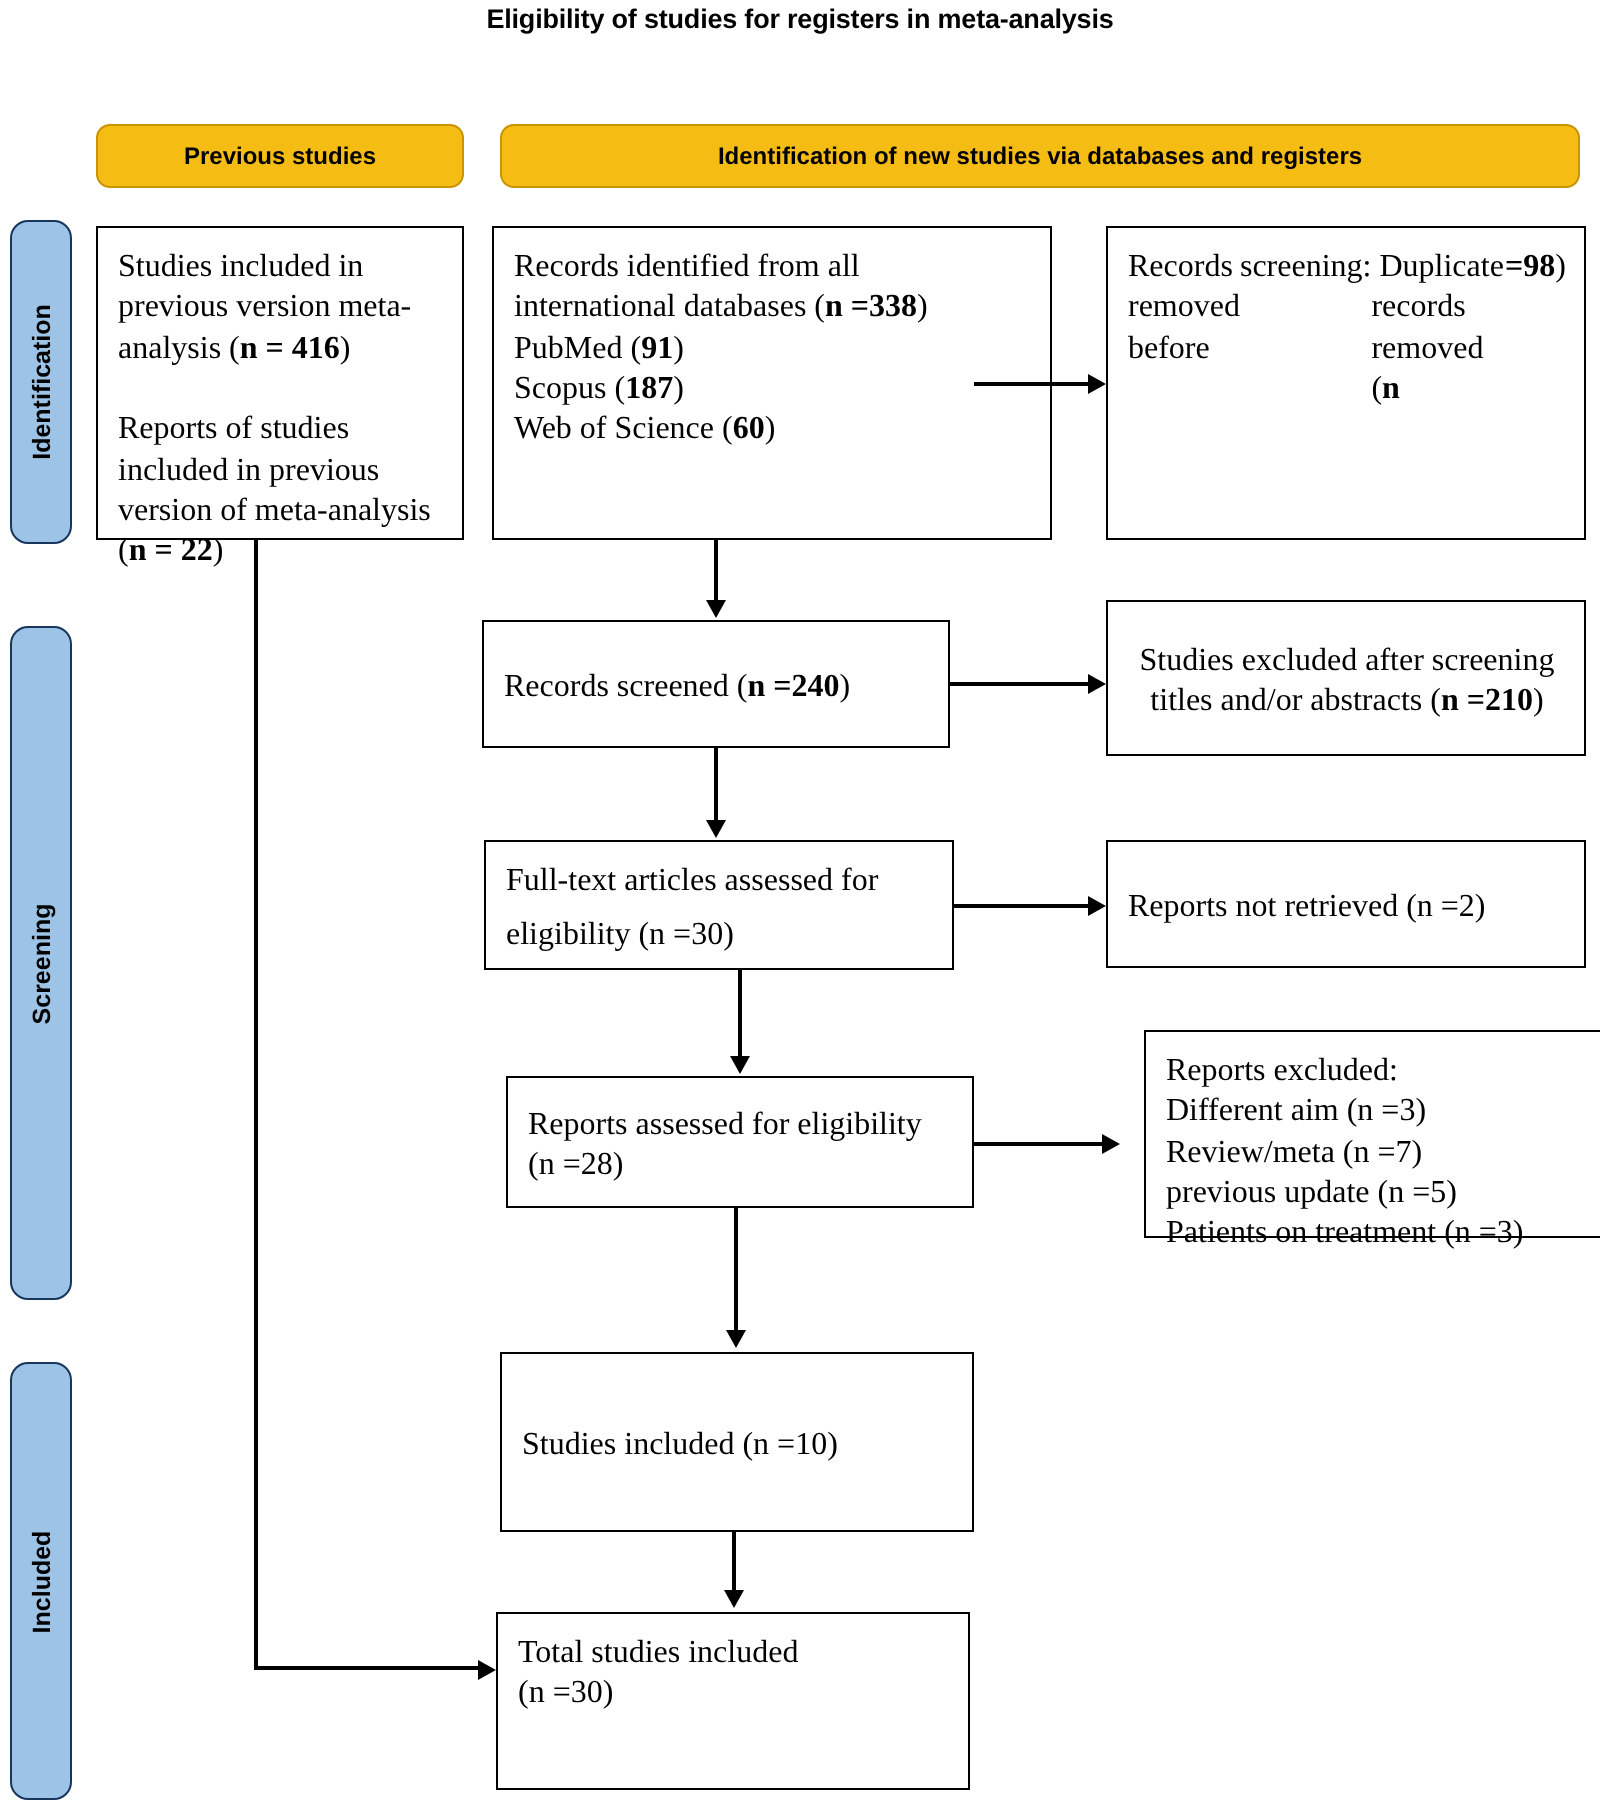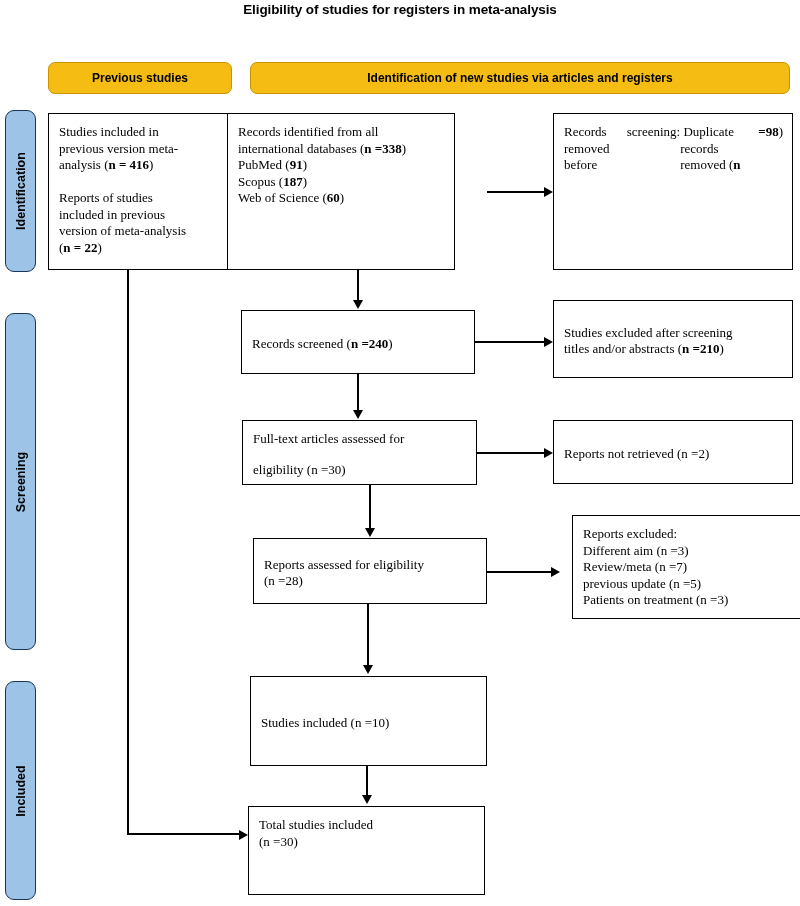--- a/index.html
+++ b/index.html
@@ -70,21 +70,21 @@
   }
 
   
   .node {
     position: absolute;
     background: #ffffff;
     border: 1.6px solid #000000;
     box-sizing: border-box;
     padding: 10px 9px 6px 10px;
     font-family: "Liberation Serif", serif;
-    font-size: 13px;
+    font-size: 16px;
     line-height: 1.27;
     color: #000;
   }
   .node .line { display: block; white-space: pre-wrap; }
   .node b { font-weight: bold; }
 
   
   .conn {
     position: absolute;
     background: #000000;
@@ -110,21 +110,21 @@
 <body>
 
 <div id="canvas">
 
   <div class="diagram-title">Eligibility of studies for registers in meta-analysis</div>
 
   <div class="stage-header" style="left:48px; top:62px; width:184px; height:32px;">
     <span>Previous studies</span>
   </div>
   <div class="stage-header" style="left:250px; top:62px; width:540px; height:32px;">
-    <span>Identification of new studies via articles and registers</span>
+    <span>Identification of new studies via databases and registers</span>
   </div>
 
   <div class="phase-tab" style="left:5px; top:110px; width:31px; height:162px;">
     <span class="phase-label">Identification</span>
   </div>
   <div class="phase-tab" style="left:5px; top:313px; width:31px; height:337px;">
     <span class="phase-label">Screening</span>
   </div>
   <div class="phase-tab" style="left:5px; top:681px; width:31px; height:219px;">
     <span class="phase-label">Included</span>
@@ -134,21 +134,21 @@
       <span class="line">Studies included in</span>
       <span class="line">previous version meta-</span>
       <span class="line">analysis (<b>n = 416</b>)</span>
       <span class="line">&nbsp;</span>
       <span class="line">Reports of studies</span>
       <span class="line">included in previous</span>
       <span class="line">version of meta-analysis</span>
       <span class="line">(<b>n = 22</b>)</span>
     </div>
 
-  <div class="node" style="left:227px; top:113px; width:228px; height:157px;">
+  <div class="node" style="left:246px; top:113px; width:280px; height:157px;">
       <span class="line">Records identified from all</span>
       <span class="line">international databases (<b>n =338</b>)</span>
       <span class="line">PubMed (<b>91</b>)</span>
       <span class="line">Scopus (<b>187</b>)</span>
       <span class="line">Web of Science (<b>60</b>)</span>
     </div>
 
   <div class="node" style="left: 553px; top: 113px; width: 240px; height: 157px; display: flex; justify-content: center;">
       <span class="line">Records removed before</span>
       <span class="line">screening:</span>
@@ -159,21 +159,21 @@
   <div class="conn h" style="left:487px; top:191px; width:57px;"></div>
   <div class="arrow-right" style="left:544px; top:186.5px;"></div>
 
   <div class="conn v" style="left:357px; top:270px; width:2px; height:31px;"></div>
   <div class="arrow-down" style="left:352.5px; top:300px;"></div>
 
   <div class="node" style="left: 241px; top: 310px; width: 234px; height: 64px; display: flex; flex-direction: column; justify-content: center;">
       <span class="line">Records screened (<b>n =240</b>)</span>
     </div>
 
-  <div class="node" style="left: 553px; top: 300px; width: 240px; height: 78px; display: flex; flex-direction: column; justify-content: center;">
+  <div class="node" style="left: 553px; top: 300px; width: 240px; height: 78px; display: flex; flex-direction: column; justify-content: center; text-align: center;">
       <span class="line">Studies excluded after screening</span>
       <span class="line">titles and/or abstracts (<b>n =210</b>)</span>
     </div>
 
   <div class="conn h" style="left:475px; top:341px; width:69px;"></div>
   <div class="arrow-right" style="left:544px; top:336.5px;"></div>
 
   <div class="conn v" style="left:357px; top:374px; width:2px; height:37px;"></div>
   <div class="arrow-down" style="left:352.5px; top:410px;"></div>
 

